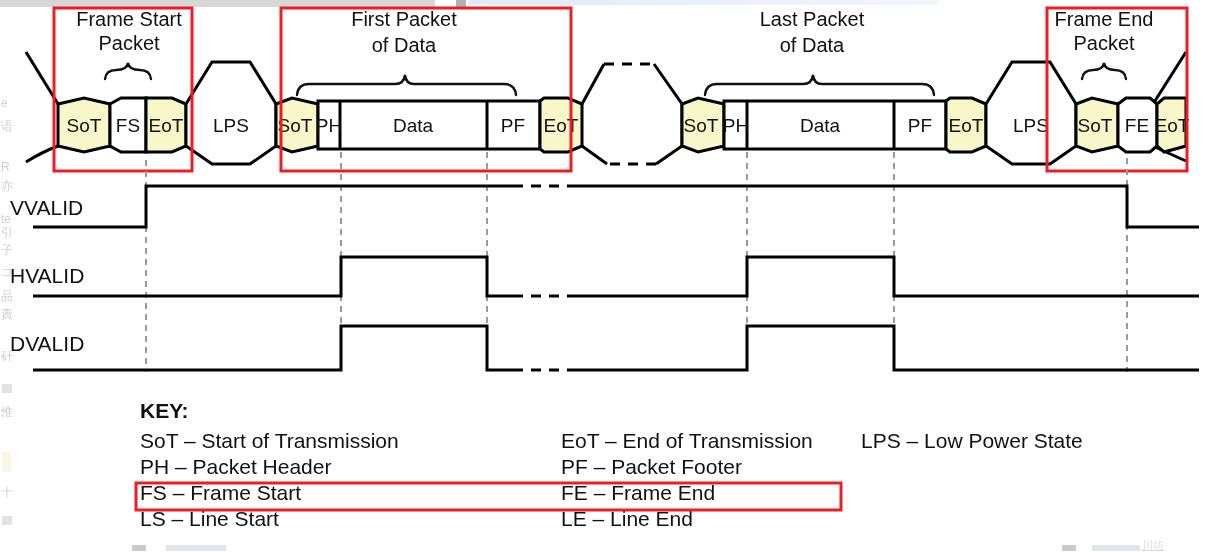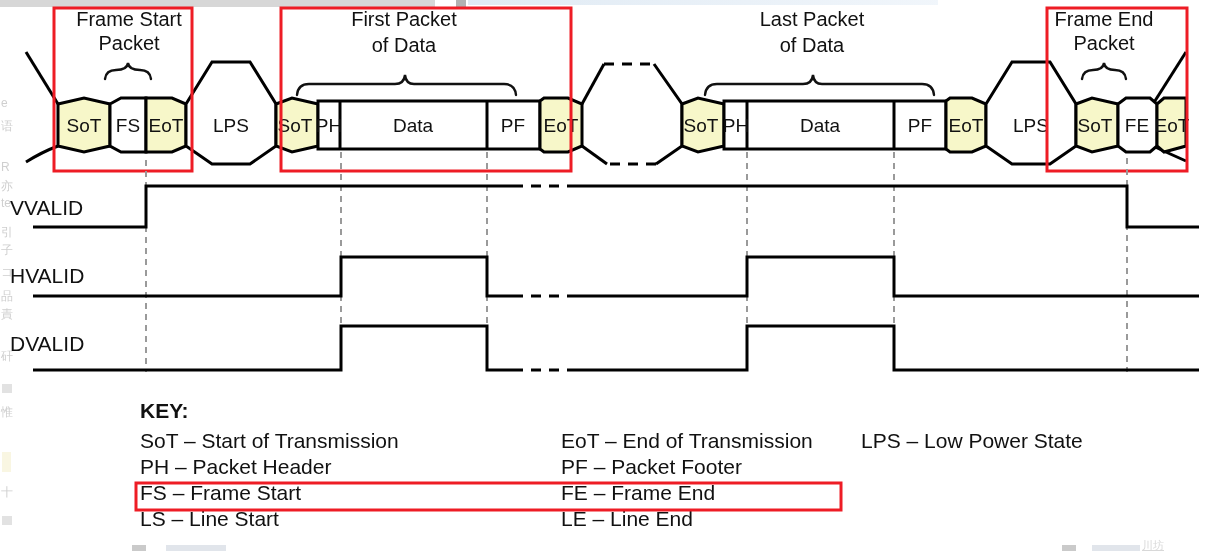--- a/index.html
+++ b/index.html
@@ -38,21 +38,21 @@
 <div id="stage">
 
   <div class="topnub"></div>
   <div class="topnub2"></div>
   <div class="topbar"></div>
 
   <div class="ghost" style="left:1px;top:96px;">e</div>
   <div class="ghost" style="left:1px;top:118px;">语</div>
   <div class="ghost" style="left:1px;top:160px;">R</div>
   <div class="ghost" style="left:1px;top:178px;">亦</div>
-  <div class="ghost" style="left:1px;top:196px;">te</div>
+  <div class="ghost" style="left:1px;top:212px;">te</div>
   <div class="ghost" style="left:1px;top:224px;">引</div>
   <div class="ghost" style="left:1px;top:242px;">子</div>
   <div class="ghost" style="left:1px;top:264px;">コ</div>
   <div class="ghost" style="left:1px;top:288px;">品</div>
   <div class="ghost" style="left:1px;top:306px;">責</div>
   <div class="ghost" style="left:1px;top:348px;">矸</div>
   <div class="ghostbar" style="left:2px;top:384px;width:10px;height:9px;"></div>
   <div class="ghost" style="left:1px;top:404px;">惟</div>
   <div class="ghostbar" style="left:2px;top:452px;width:9px;height:20px;background:#f6f2d6;"></div>
   <div class="ghost" style="left:1px;top:484px;">十</div>

